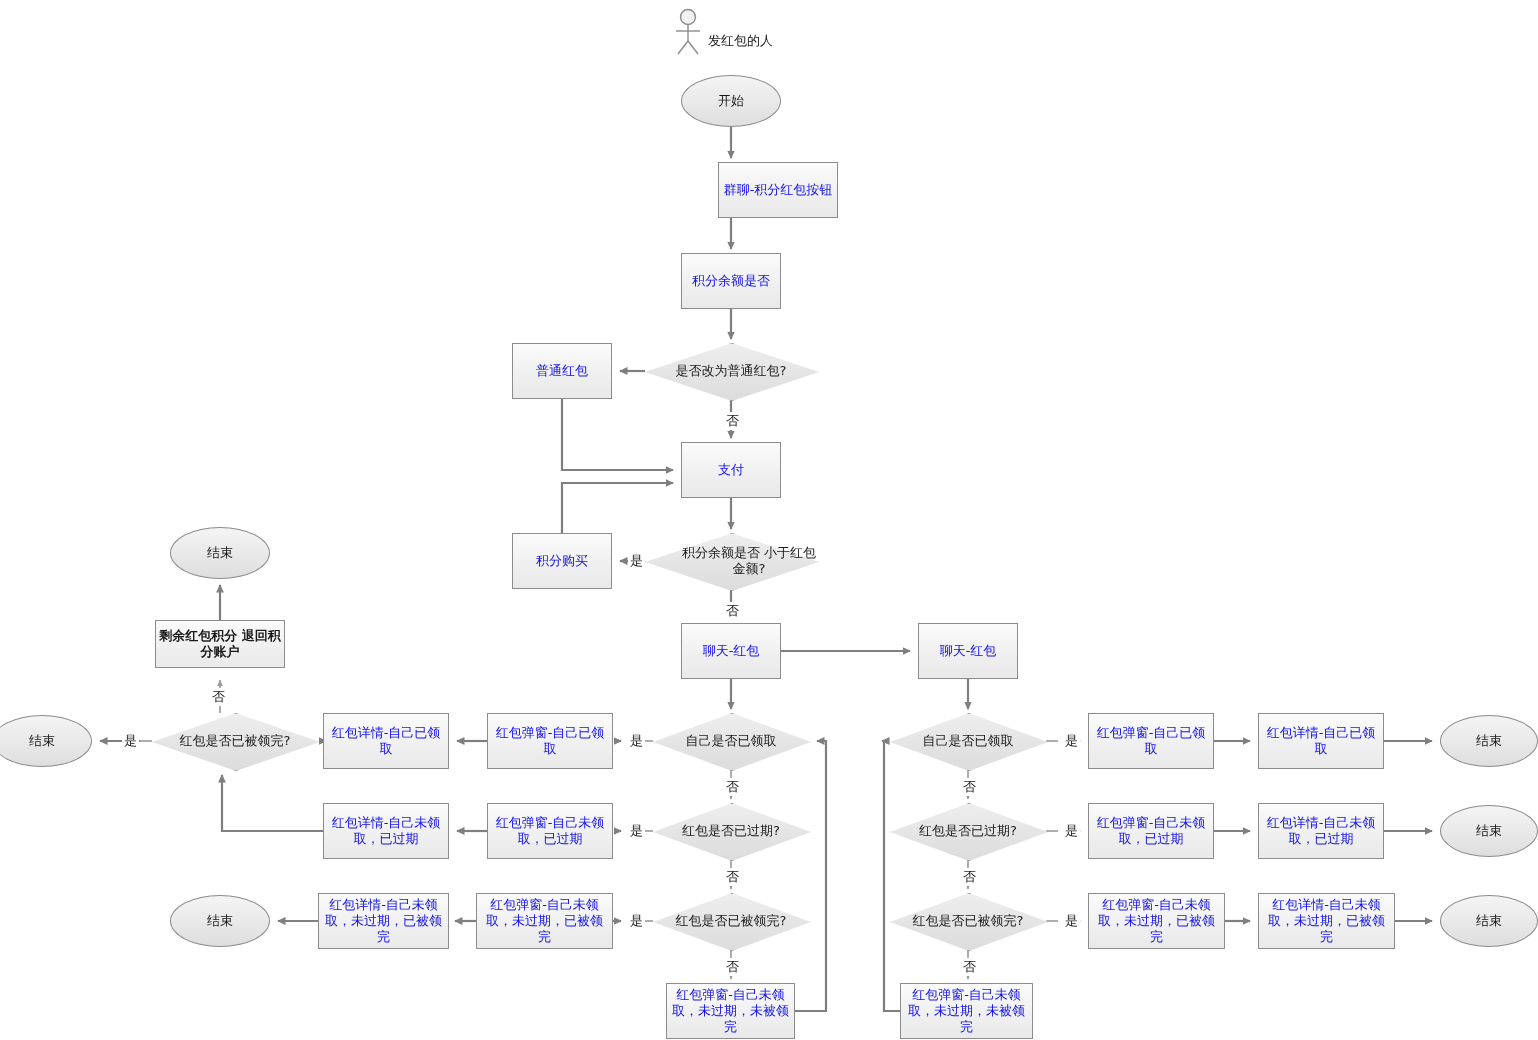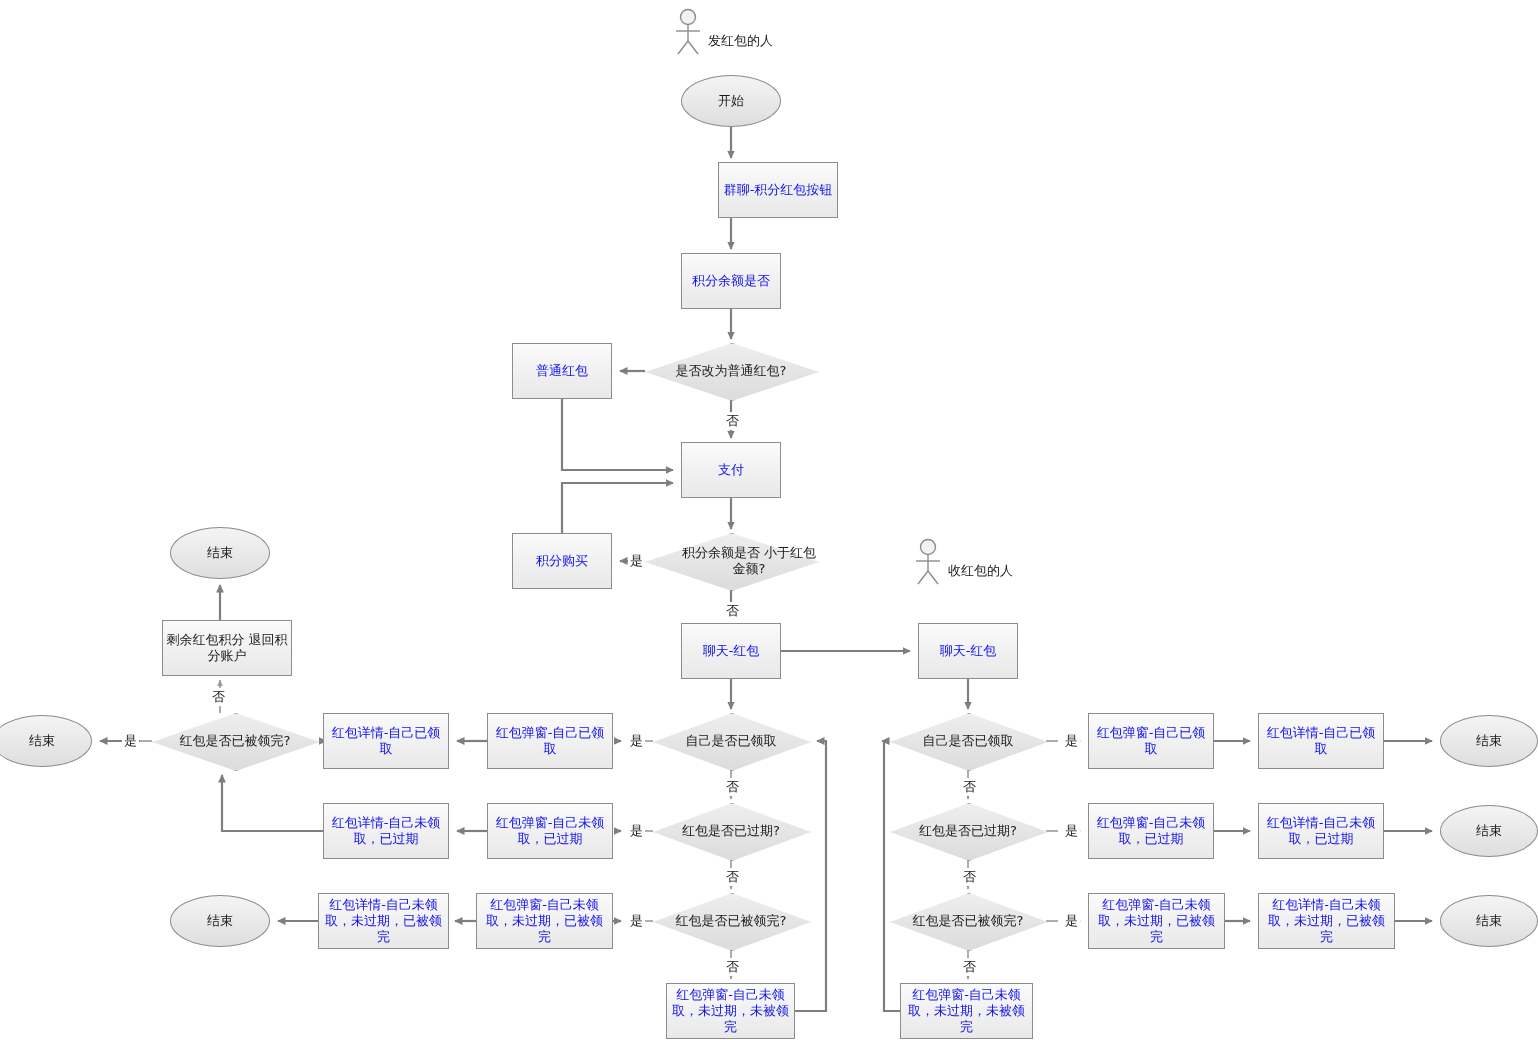--- a/index.html
+++ b/index.html
@@ -138,30 +138,20 @@
     <svg width="130" height="48">
       <circle cx="16" cy="9" r="7.5" fill="#f2f2f2" stroke="#8c8c8c" stroke-width="1.4"></circle>
       <line x1="16" y1="17" x2="16" y2="33" stroke="#8c8c8c" stroke-width="1.4"></line>
       <line x1="4" y1="23" x2="28" y2="23" stroke="#8c8c8c" stroke-width="1.4"></line>
       <line x1="16" y1="33" x2="6" y2="46" stroke="#8c8c8c" stroke-width="1.4"></line>
       <line x1="16" y1="33" x2="26" y2="46" stroke="#8c8c8c" stroke-width="1.4"></line>
     </svg>
     <span class="aname" style="left:36px;top:24px;">发红包的人</span>
   </div>
 
-  <div class="actor" style="left:912px;top:538px;">
-    <svg width="130" height="48">
-      <circle cx="16" cy="9" r="7.5" fill="#f2f2f2" stroke="#8c8c8c" stroke-width="1.4"></circle>
-      <line x1="16" y1="17" x2="16" y2="33" stroke="#8c8c8c" stroke-width="1.4"></line>
-      <line x1="4" y1="23" x2="28" y2="23" stroke="#8c8c8c" stroke-width="1.4"></line>
-      <line x1="16" y1="33" x2="6" y2="46" stroke="#8c8c8c" stroke-width="1.4"></line>
-      <line x1="16" y1="33" x2="26" y2="46" stroke="#8c8c8c" stroke-width="1.4"></line>
-    </svg>
-    <span class="aname" style="left:36px;top:24px;">收红包的人</span>
-  </div>
 
   <div id="nodes-root">
       <div class="node term" style="left: 681px; top: 75px; width: 100px; height: 52px;">
         <span>开始</span>
       </div>
       <div class="node proc" style="left: 670px; top: 162px; width: 120px; height: 56px; margin-left: 48px;">
         <span>群聊-积分红包按钮</span>
       </div>
       <div class="node proc" style="left: 681px; top: 253px; width: 100px; height: 56px;">
         <span>积分余额是否</span>
@@ -217,21 +207,21 @@
       <div class="node proc" style="left: 318px; top: 893px; width: 131px; height: 56px;">
         <span>红包详情-自己未领取，未过期，已被领完</span>
       </div>
       <div class="node proc" style="left: 666px; top: 983px; width: 129px; height: 56px;">
         <span>红包弹窗-自己未领取，未过期，未被领完</span>
       </div>
       <div class="node dec" style="left: 152px; top: 713px; width: 166px; height: 56px;">
         <div class="dshape"></div>
         <div class="dtext">红包是否已被领完?</div>
       </div>
-      <div class="node proc black" style="left: 162px; top: 620px; width: 130px; height: 56px;">
+      <div class="node proc black" style="left: 155px; top: 620px; width: 130px; height: 48px; font-weight: bold;">
         <span>剩余红包积分
 退回积分账户</span>
       </div>
       <div class="node term" style="left: 170px; top: 527px; width: 100px; height: 52px;">
         <span>结束</span>
       </div>
       <div class="node term" style="left: -8px; top: 715px; width: 100px; height: 52px;">
         <span>结束</span>
       </div>
       <div class="node term" style="left: 170px; top: 895px; width: 100px; height: 52px;">

